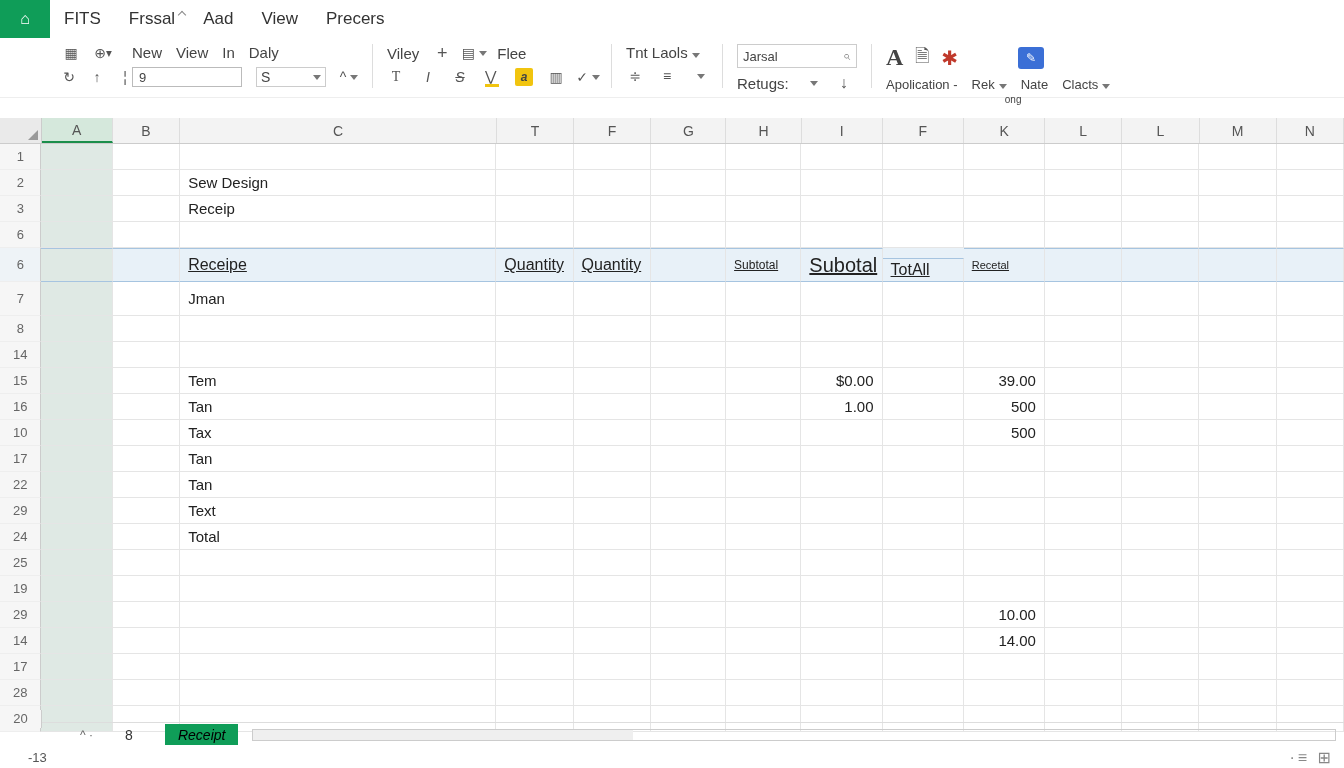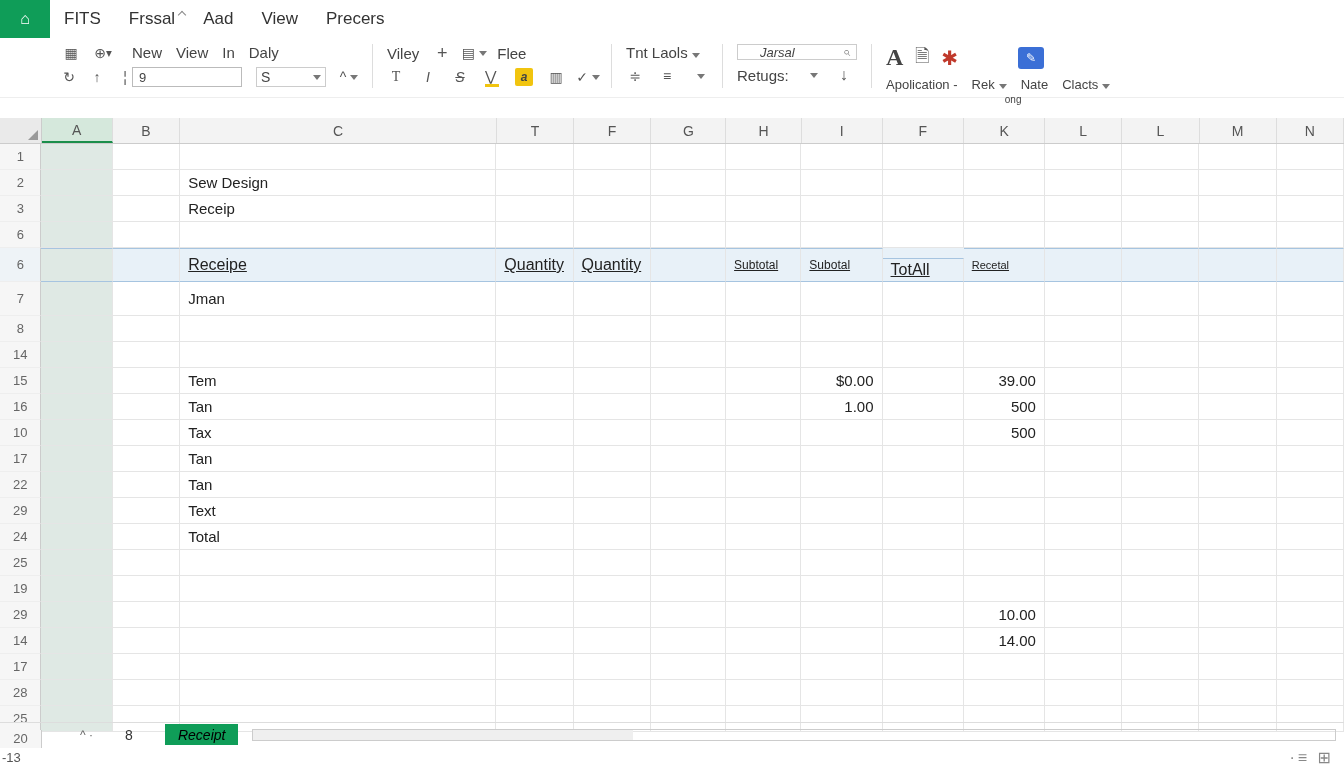--- a/index.html
+++ b/index.html
@@ -14,21 +14,21 @@
 
 .toolbar { height:60px; border-bottom:1px solid #eee; display:flex; align-items:flex-start; padding:6px 0 0 62px; font-size:14px; color:#444; }
 .tb-col { display:flex; flex-direction:column; gap:6px; }
 .tb-row { display:flex; align-items:center; gap:14px; }
 .tb-btn { font-size:15px; cursor:pointer; }
 .tb-icon { width:18px; height:18px; display:inline-flex; align-items:center; justify-content:center; font-size:14px; color:#555; }
 .num-box { width:110px; height:20px; border:1px solid #bbb; padding:0 6px; font-size:13px; display:flex; align-items:center; }
 .drop-box { width:70px; height:20px; border:1px solid #ccc; display:flex; align-items:center; justify-content:flex-end; padding-right:4px; }
 .drop-caret::after{content:"";border-left:4px solid transparent;border-right:4px solid transparent;border-top:5px solid #777;display:inline-block;margin-left:4px;}
 .sep { width:1px; height:44px; background:#ddd; margin:0 14px; }
-.hand-input { width:120px; height:16px; border:1px solid #ccc; padding:0 22px 0 22px; font-size:13px; font-style:italic; position:relative; display:flex; align-items:center; }
+.hand-input { width:120px; height:24px; border:1px solid #ccc; padding:0 22px 0 5px; font-size:13px; position:relative; display:flex; align-items:center; }
 .hand-input::after{content:"⌕"; position:absolute; right:6px; font-style:normal; color:#777; font-size:13px; transform:scaleX(-1);}
 .big-A{font-family:Georgia,serif; font-size:24px; font-weight:600;}
 .star-red{color:#c0392b;font-size:20px;}
 .pill{width:26px;height:22px;background:#3b6fd6;border-radius:3px;display:flex;align-items:center;justify-content:center;color:#fff;font-size:12px;}
 .yel-line{border-bottom:3px solid #f1c40f;display:inline-block;width:14px;}
 .yel-fill{background:#f1c40f;width:18px;height:18px;border-radius:2px;display:inline-flex;align-items:center;justify-content:center;font-size:12px;font-style:italic;font-weight:600;}
 
 
 
 
@@ -52,21 +52,21 @@
 .band .rn{background:#eef3f7;}
 
 
 .sheetbar{position:absolute;left:0;right:0;bottom:0;height:46px;border-top:1px solid #ddd;display:flex;flex-direction:column;}
 .tabs{height:24px;display:flex;align-items:center;padding-left:80px;gap:6px;font-size:13px;}
 .tab-num{width:60px;text-align:center;font-size:14px;}
 .tab{padding:2px 12px;border:1px solid #bbb;border-bottom:none;font-size:14px;}
 .tab.active{background:#0f9d58;color:#000000;border-color:#0f9d58;font-style:italic;}
 .hscroll{flex:1;margin:0 8px;height:12px;border:1px solid #ccc;position:relative;}
 .hscroll::before{content:"";position:absolute;left:0;width:380px;top:0;bottom:0;background:#efefef;}
-.status{height:22px;display:flex;align-items:center;padding-left:2px;font-size:13px;color:#555;justify-content:space-between;padding-right:10px;}
+.status{height:22px;display:flex;align-items:center;padding-left:28px;font-size:13px;color:#555;justify-content:space-between;padding-right:10px;}
 .status-right{font-size:16px;color:#888;letter-spacing:3px;}
 .tiny-nav{display:flex;align-items:center;gap:6px;font-size:12px;color:#666;}
 </style>
 </head>
 <body>
 
 <div class="menubar">
   <div class="app-btn">⌂</div>
   <div class="menu-item">FITS</div>
   <div class="menu-item small-caret">Frssal</div>
@@ -262,21 +262,21 @@
       </div>
       <div class="row tall band">
         <div class="rn">6</div>
         <div class="cell wA colA-sel"></div>
         <div class="cell wB"></div>
         <div class="cell wC" style="font-size: 16px;">Receipe</div>
         <div class="cell wT" style="font-size: 16px;">Quantity</div>
         <div class="cell wF" style="font-size: 16px;">Quantity</div>
         <div class="cell wG"></div>
         <div class="cell wH" style="font-size: 12px;">Subtotal</div>
-        <div class="cell wI" style="font-size: 12px;">Subotal</div>
+        <div class="cell wI" style="font-size: 20px;">Subotal</div>
         <div class="cell wFcol" style="font-size: 16px; margin-top: 10px;">TotAll</div>
         <div class="cell wK" style="font-size: 11px;">Recetal</div>
         <div class="cell wL"></div>
         <div class="cell wLL"></div>
         <div class="cell wM"></div>
         <div class="cell wN"></div>
       </div>
       <div class="row tall">
         <div class="rn">7</div>
         <div class="cell wA colA-sel"></div>
@@ -575,13 +575,13 @@
     <div class="tab-num">8</div>
     <div class="tab active">Receipt</div>
     <div class="hscroll"></div>
   </div>
   <div class="status">
     <span>-13</span>
     <span class="status-right">·≡ ⊞</span>
   </div>
 </div>
 
-<div style="position:absolute;bottom:20px;left:0;width:42px;text-align:center;font-size:13px;color:#666;background:#f6f6f6;border-right:1px solid #ccc;height:18px;line-height:18px">20</div>
+<div style="position:absolute;bottom:40px;left:0;width:42px;text-align:center;font-size:13px;color:#666;background:#f6f6f6;border-right:1px solid #ccc;height:18px;line-height:18px">20</div>
 
 </body></html>

